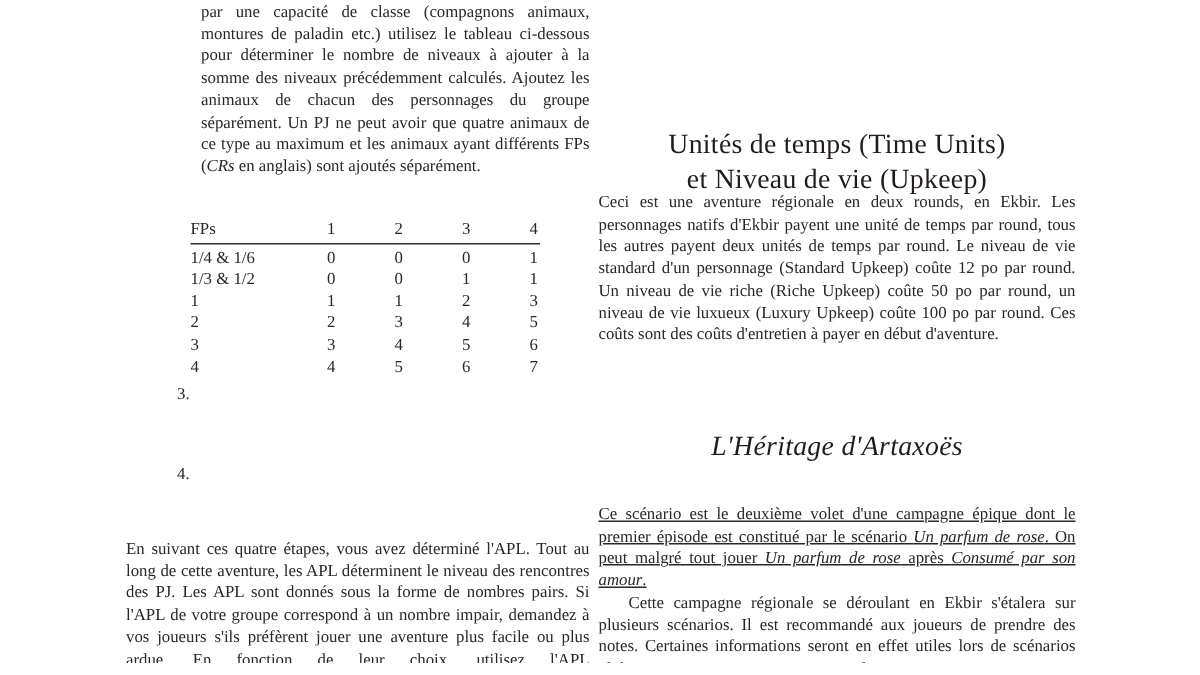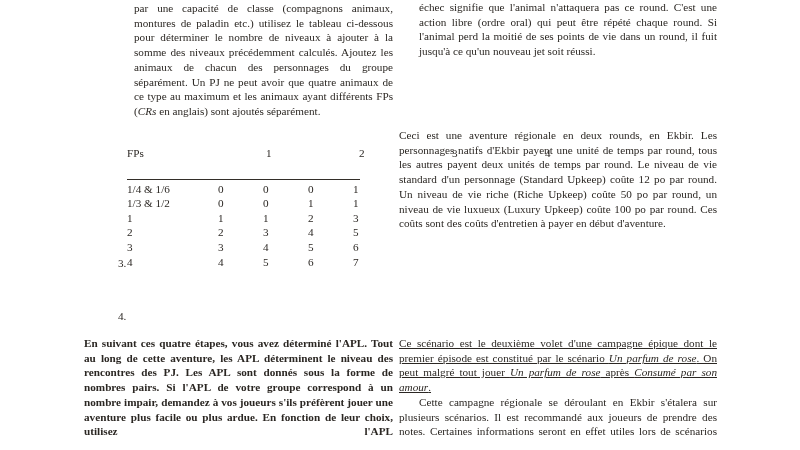--- a/index.html
+++ b/index.html
@@ -28,28 +28,28 @@
     text-align: justify;
     color: #2b2723;
   }
   .cut-paragraph { text-align-last: justify; }
 
   
   .intro-block    { top: 1px;   left: 50px; }
   .table-block    { top: 146px; left: 43px; right: auto; width: 233px; }
   .list-item-3    { top: 256px; }
   .list-item-4    { top: 309px; }
-  .closing-block  { top: 336px; font-weight: bold; }
+  .closing-block  { top: 359px; }
 
   .list-item { display: flex; }
   .list-num  { width: 19px; margin-left: 34px; flex: none; }
   .list-text { flex: 1; text-align: justify; }
 
   .t-row  { display: grid; grid-template-columns: 91px 45px 45px 45px 1fr; }
-  .t-head { border-bottom: 1.2px solid #332e29; padding-bottom: 18px; gap: 48px; }
+  .t-head { border-bottom: 1.2px solid #332e29; padding-bottom: 1px; }
   .t-body { padding-top: 2px; }
   .t-cell { font-size: 11.2px; line-height: 14.6px; }
 
   
   .morale-block   { top: 0;     left: 20px; }
   .heading-1      { top: 86px;  }
   .upkeep-block   { top: 128px; }
   .heading-2      { top: 287px; }
   .campaign-a     { top: 336px; text-decoration: underline; }
   .campaign-b     { top: 395px; }
@@ -136,28 +136,30 @@
 
     <div class="block list-item list-item-4">
       <span class="list-num body-text">4.</span>
     </div>
 
     <p class="block body-text cut-paragraph closing-block">En suivant ces quatre étapes, vous avez déterminé l'APL. Tout au long de cette aventure, les APL déterminent le niveau des rencontres des PJ. Les APL sont donnés sous la forme de nombres pairs. Si l'APL de votre groupe correspond à un nombre impair, demandez à vos joueurs s'ils préfèrent jouer une aventure plus facile ou plus ardue. En fonction de leur choix, utilisez l'APL</p>
   </div>
 
   <div class="col col-right">
 
-    <p class="block body-text morale-block">échec signifie que l'animal n'attaquera pas ce round. C'est une action libre (ordre oral) qui peut être répété chaque round. Si l'animal perd la moitié de ses points de vie dans un round, il fuit jusqu'à ce qu'un nouveau jet soit réussi.</p>
 
     <h2 class="block doc-heading heading-1">
+      <span class="h-line">Unités de temps (Time Units)</span>
+      <span class="h-line">et Niveau de vie (Upkeep)</span>
     </h2>
 
     <p class="block body-text upkeep-block">Ceci est une aventure régionale en deux rounds, en Ekbir. Les personnages natifs d'Ekbir payent une unité de temps par round, tous les autres payent deux unités de temps par round. Le niveau de vie standard d'un personnage (Standard Upkeep) coûte 12 po par round. Un niveau de vie riche (Riche Upkeep) coûte 50 po par round, un niveau de vie luxueux (Luxury Upkeep) coûte 100 po par round. Ces coûts sont des coûts d'entretien à payer en début d'aventure.</p>
 
     <h2 class="block doc-heading heading-2">
+      <span class="h-line italic">L'Héritage d'Artaxoës</span>
     </h2>
 
     <p class="block body-text campaign-a"><span>Ce scénario est le deuxième volet d'une campagne épique dont le premier épisode est constitué par le scénario </span><span style="font-style: italic;">Un parfum de rose</span><span>. On peut malgré tout jouer </span><span style="font-style: italic;">Un parfum de rose</span><span> après </span><span style="font-style: italic;">Consumé par son amour</span><span>.</span></p>
 
     <p class="block body-text first-indent cut-paragraph campaign-b">Cette campagne régionale se déroulant en Ekbir s'étalera sur plusieurs scénarios. Il est recommandé aux joueurs de prendre des notes. Certaines informations seront en effet utiles lors de scénarios ultérieurs. Il est</p>
 
     <p class="block body-text partial-line">par ailleurs conseillé de conserver les certificats des</p>
   </div>
 </div>
 

